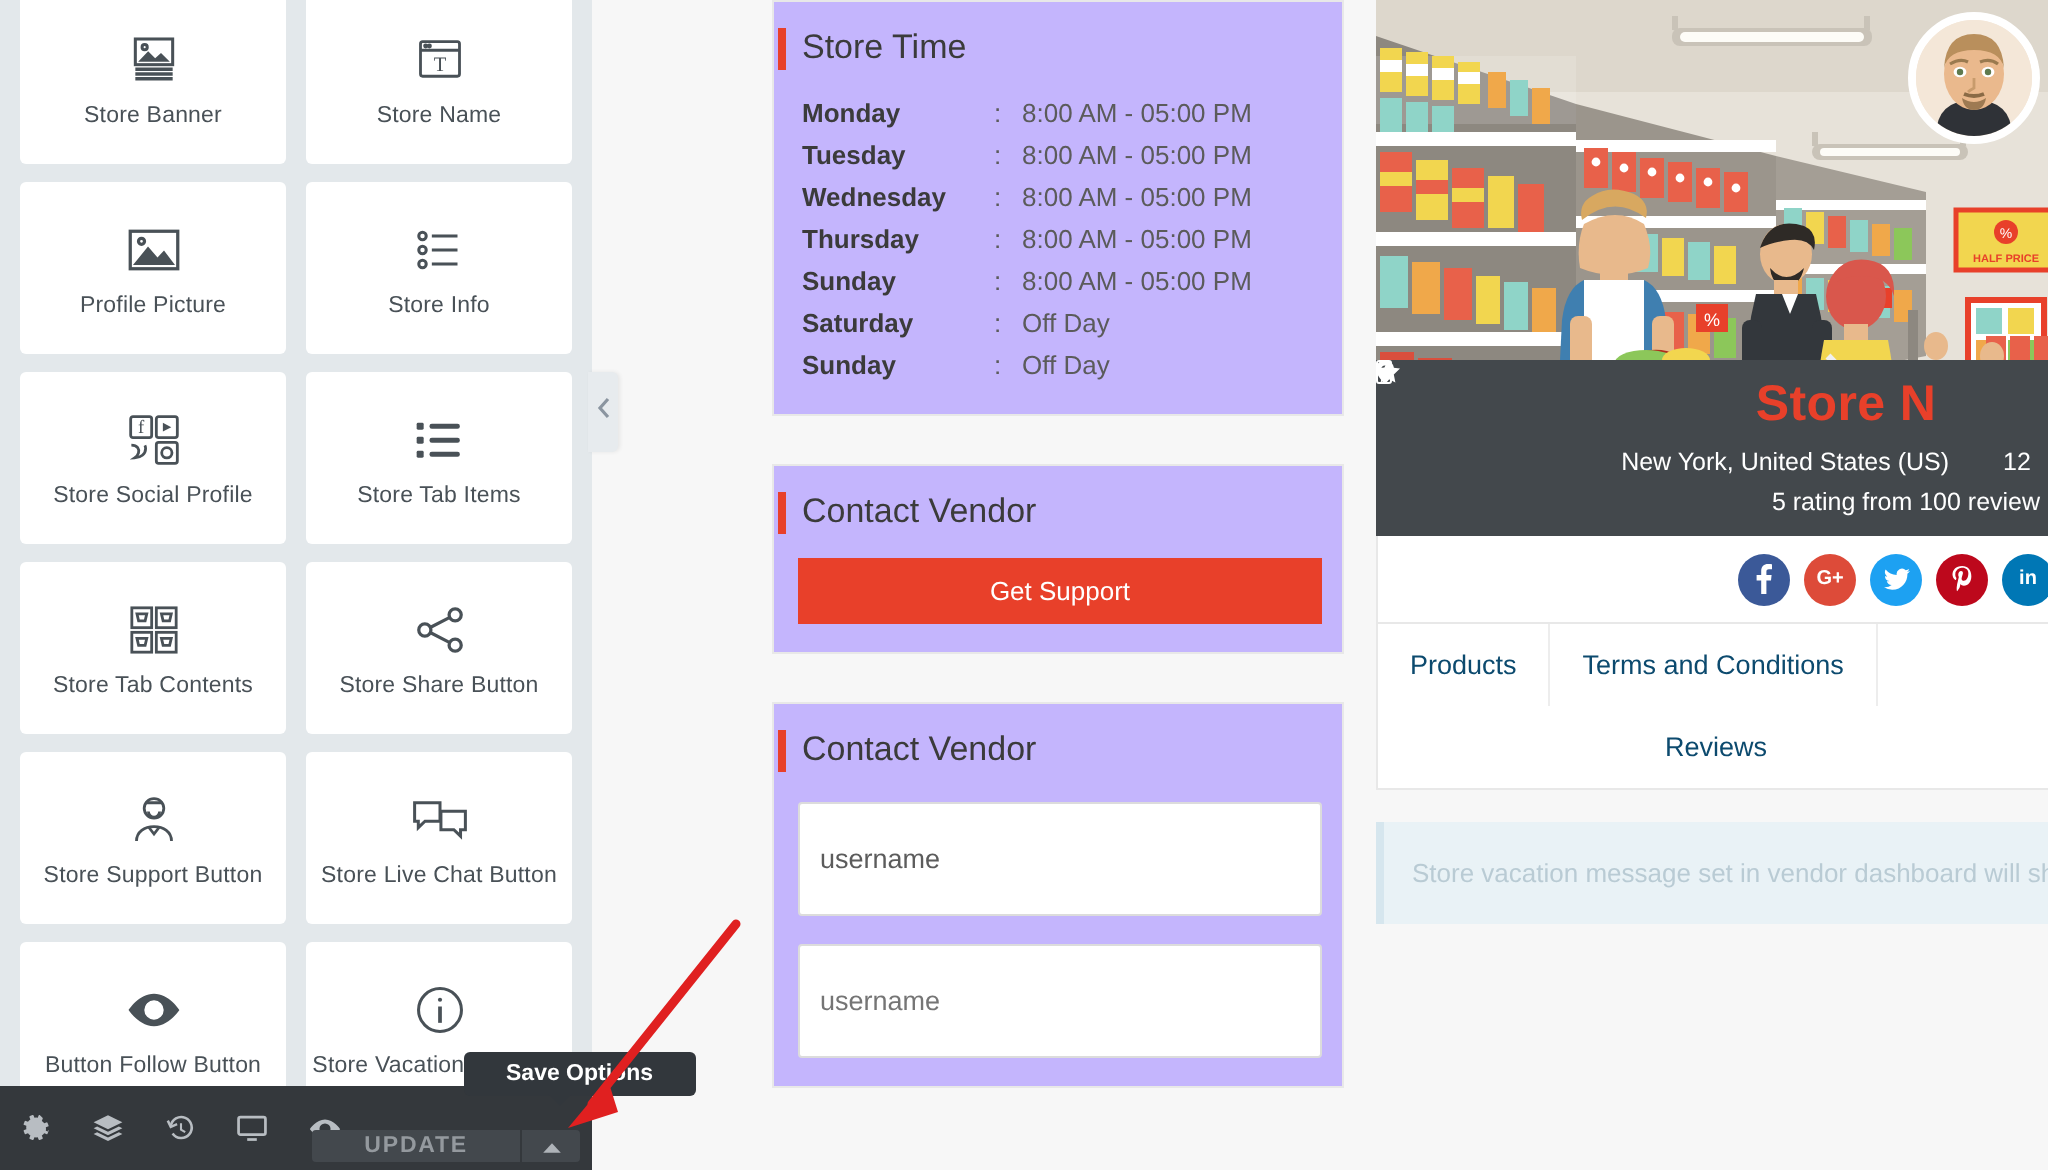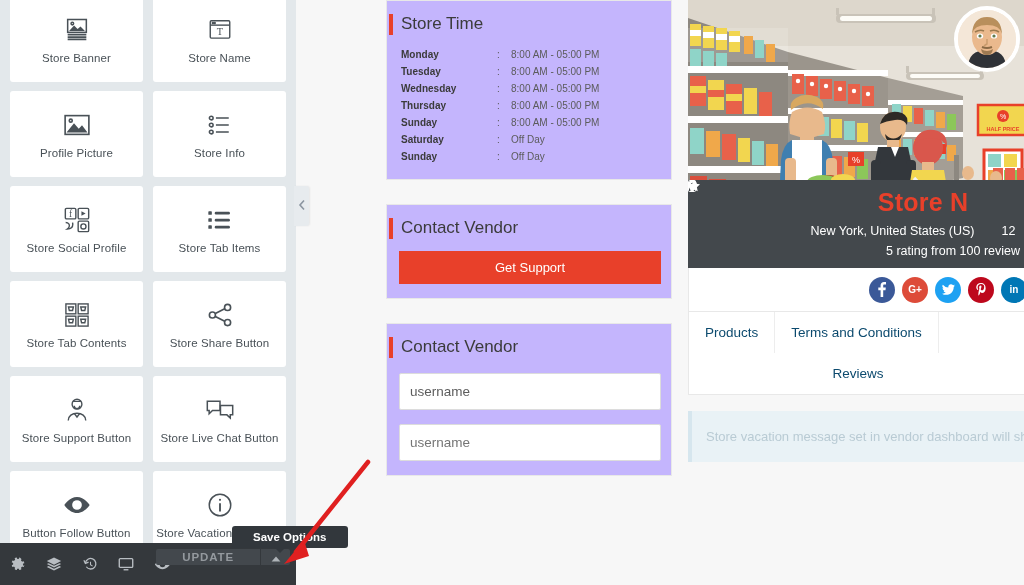--- a/index.html
+++ b/index.html
@@ -63,21 +63,21 @@
     background: #34383c; z-index: 30;
     display: flex; align-items: center;
   }
   .fbtn {
     width: 36px; height: 42px;
     display: flex; align-items: center; justify-content: center;
     color: #b8bdc2; cursor: pointer;
   }
   .fbtn svg { display:block; }
   #update-wrap {
-    position: absolute; right: 6px; top: 6px; height: 16px;
+    position: absolute; right: 6px; top: 22px; height: 16px;
     display: flex; align-items: stretch;
   }
   #update-btn {
     background: #43484d; color: #94999e;
     padding: 0 26px; font-size: 11.5px; font-weight: bold;
     letter-spacing: .9px;
     display: flex; align-items: center; justify-content: center;
     border-radius: 2px 0 0 2px; cursor: pointer;
   }
   #save-options-btn {
@@ -125,40 +125,40 @@
     line-height: 1.1;
   }
   .card-title:before {
     content:""; position:absolute; left: 2px; top: 13px;
     width: 4px; height: 21px; background: #e8402a;
   }
 
   .hours-row {
     display: flex; align-items: center;
     padding: 3px 14px 3px 14px;
-    font-size: 10px;
+    font-size: 13px;
   }
   .hours-day { width: 96px; font-weight: bold; color: #3b3b3b; }
   .hours-colon { width: 14px; color: #5b5b5b; }
   .hours-time { color: #5b5b5b; }
 
   #get-support-btn {
     display: block; margin: 2px 10px 0 12px;
     background: #e8402a; color: #ffffff;
     text-align: center; font-size: 13px;
     padding: 9px 0; cursor: pointer;
     border: none; width: calc(100% - 22px);
     font-family: inherit;
   }
   .form-field {
     margin: 4px 10px 0 12px;
     width: calc(100% - 22px);
     border: 1px solid #dcdcdc;
     background: #fff;
-    padding: 10px 10px;
+    padding: 20px 10px;
     font-size: 13.5px; color: #5c5c5c;
     font-family: inherit;
     border-radius: 2px;
     display: block;
   }
   .form-sep { height: 10px; }
 
   
   #store-col { position: absolute; left: 392px; top: 0; width: 340px; }
 

